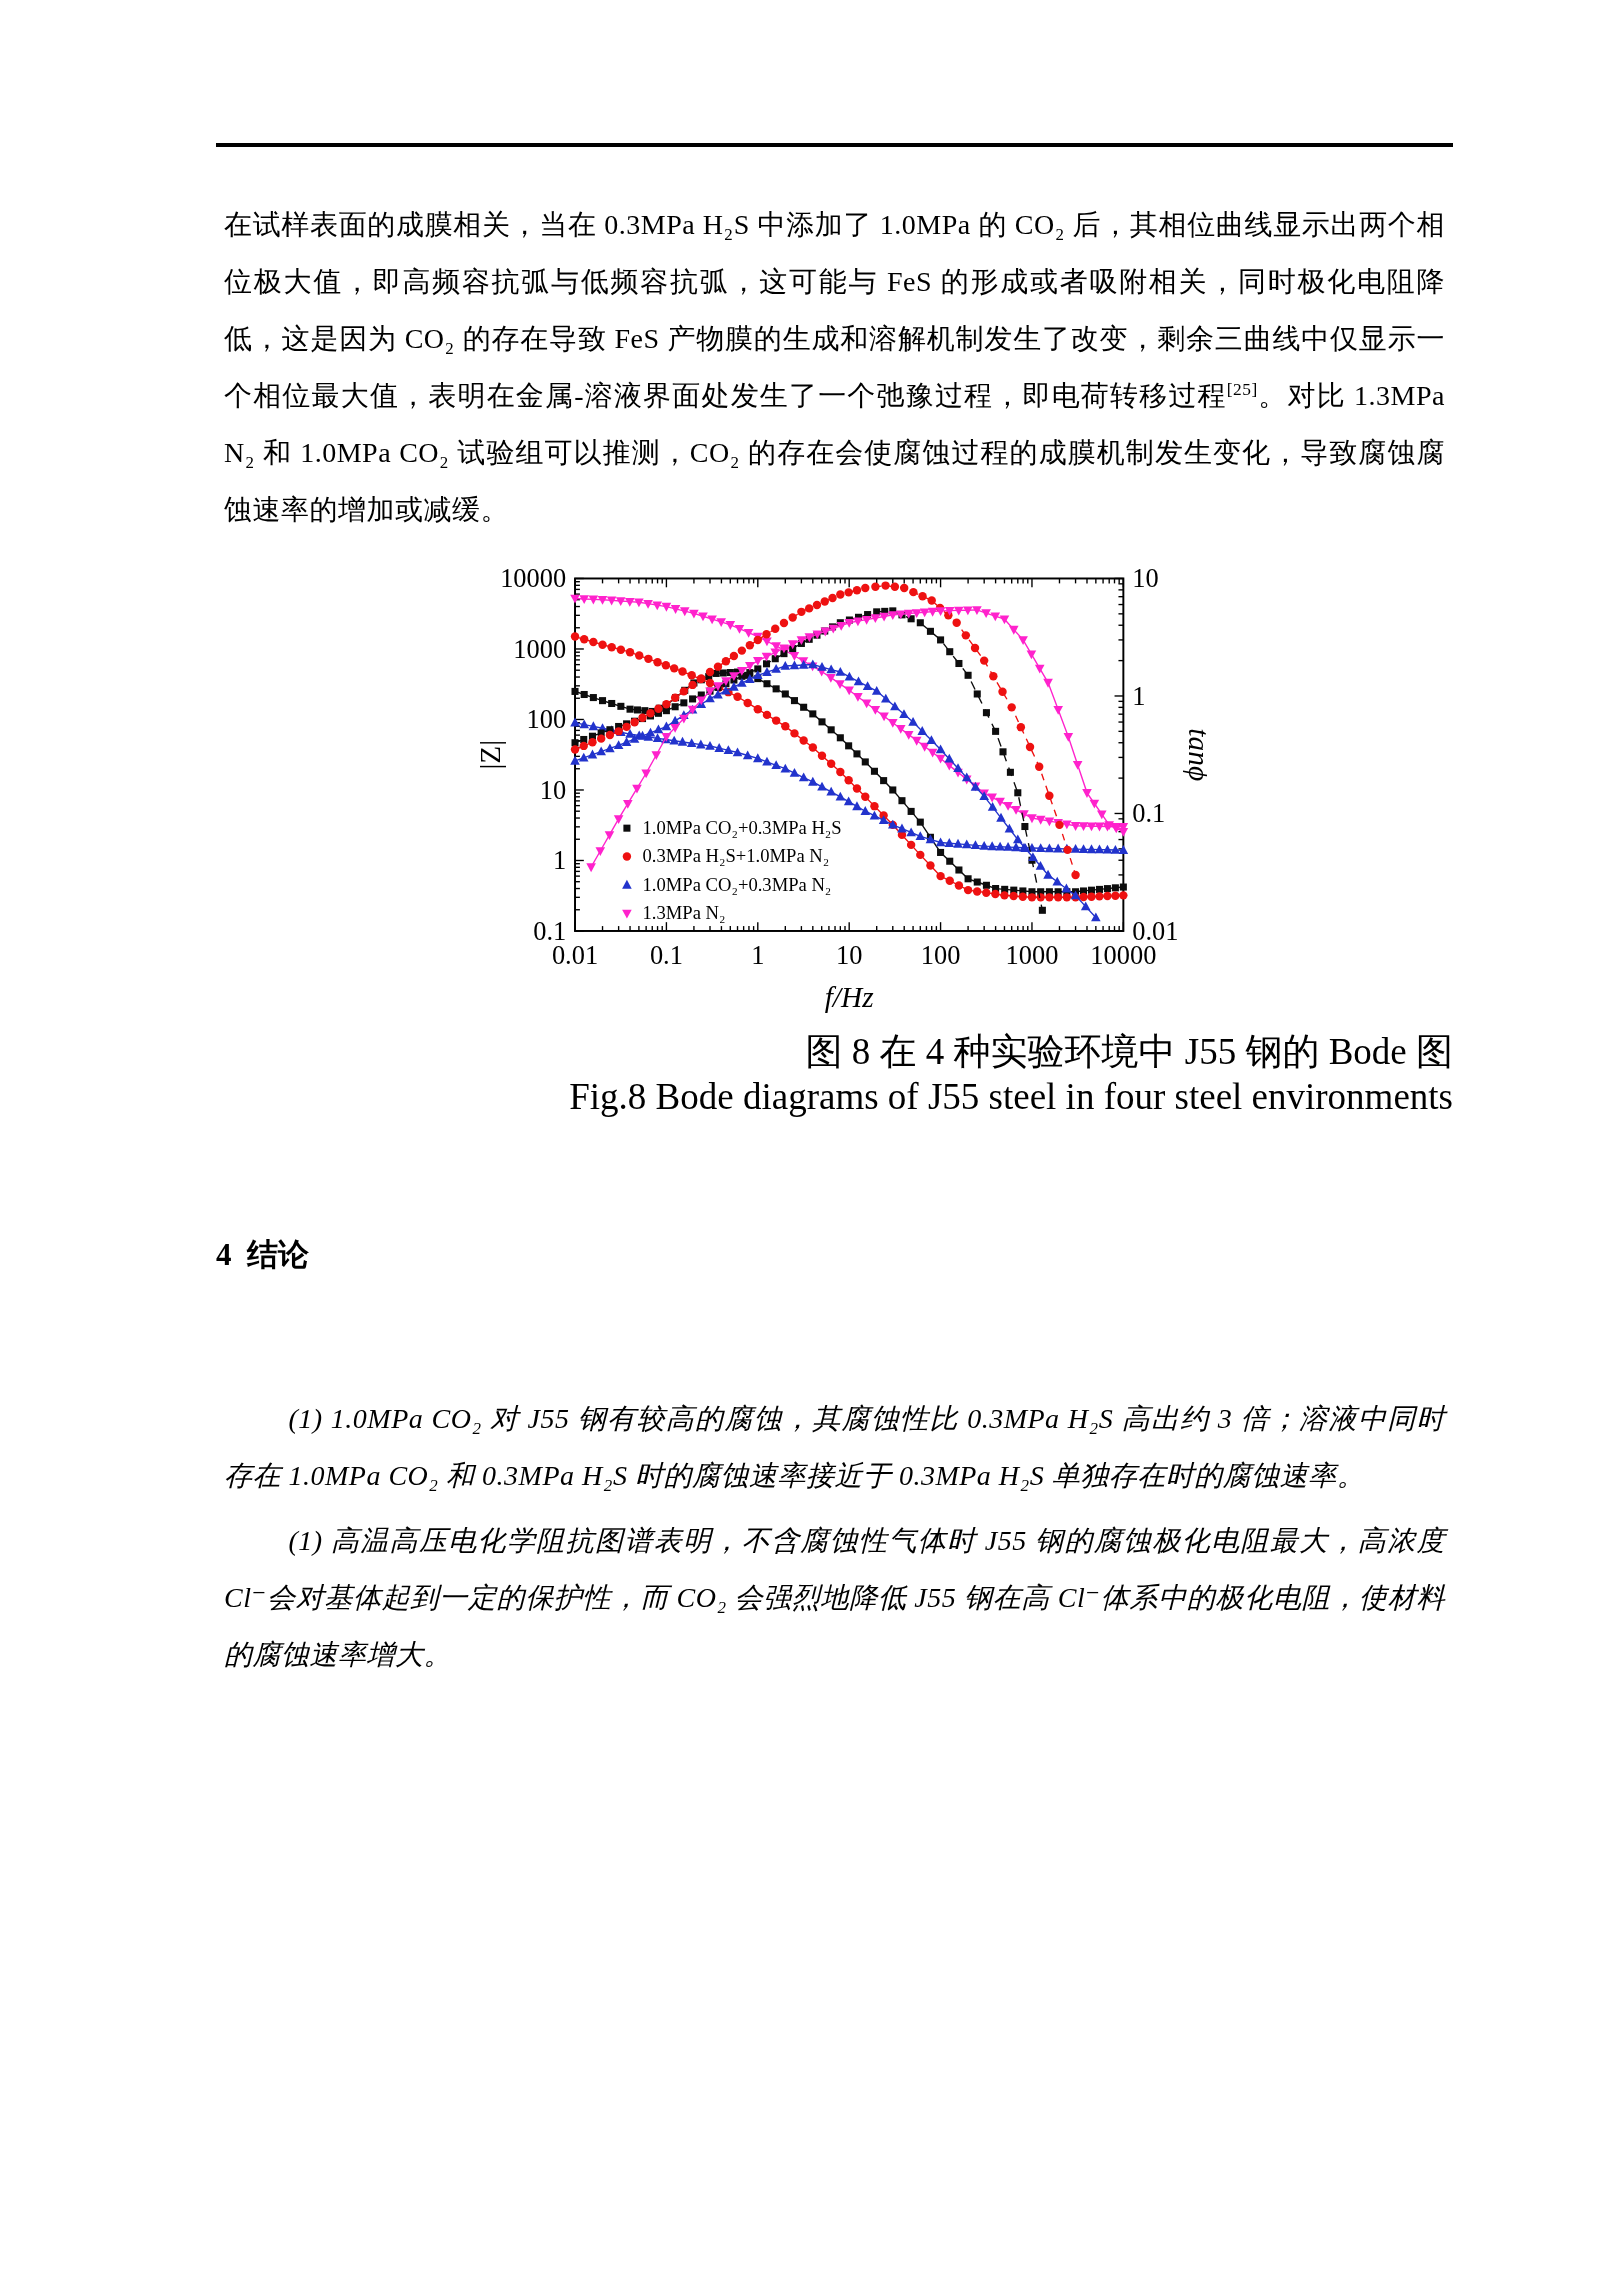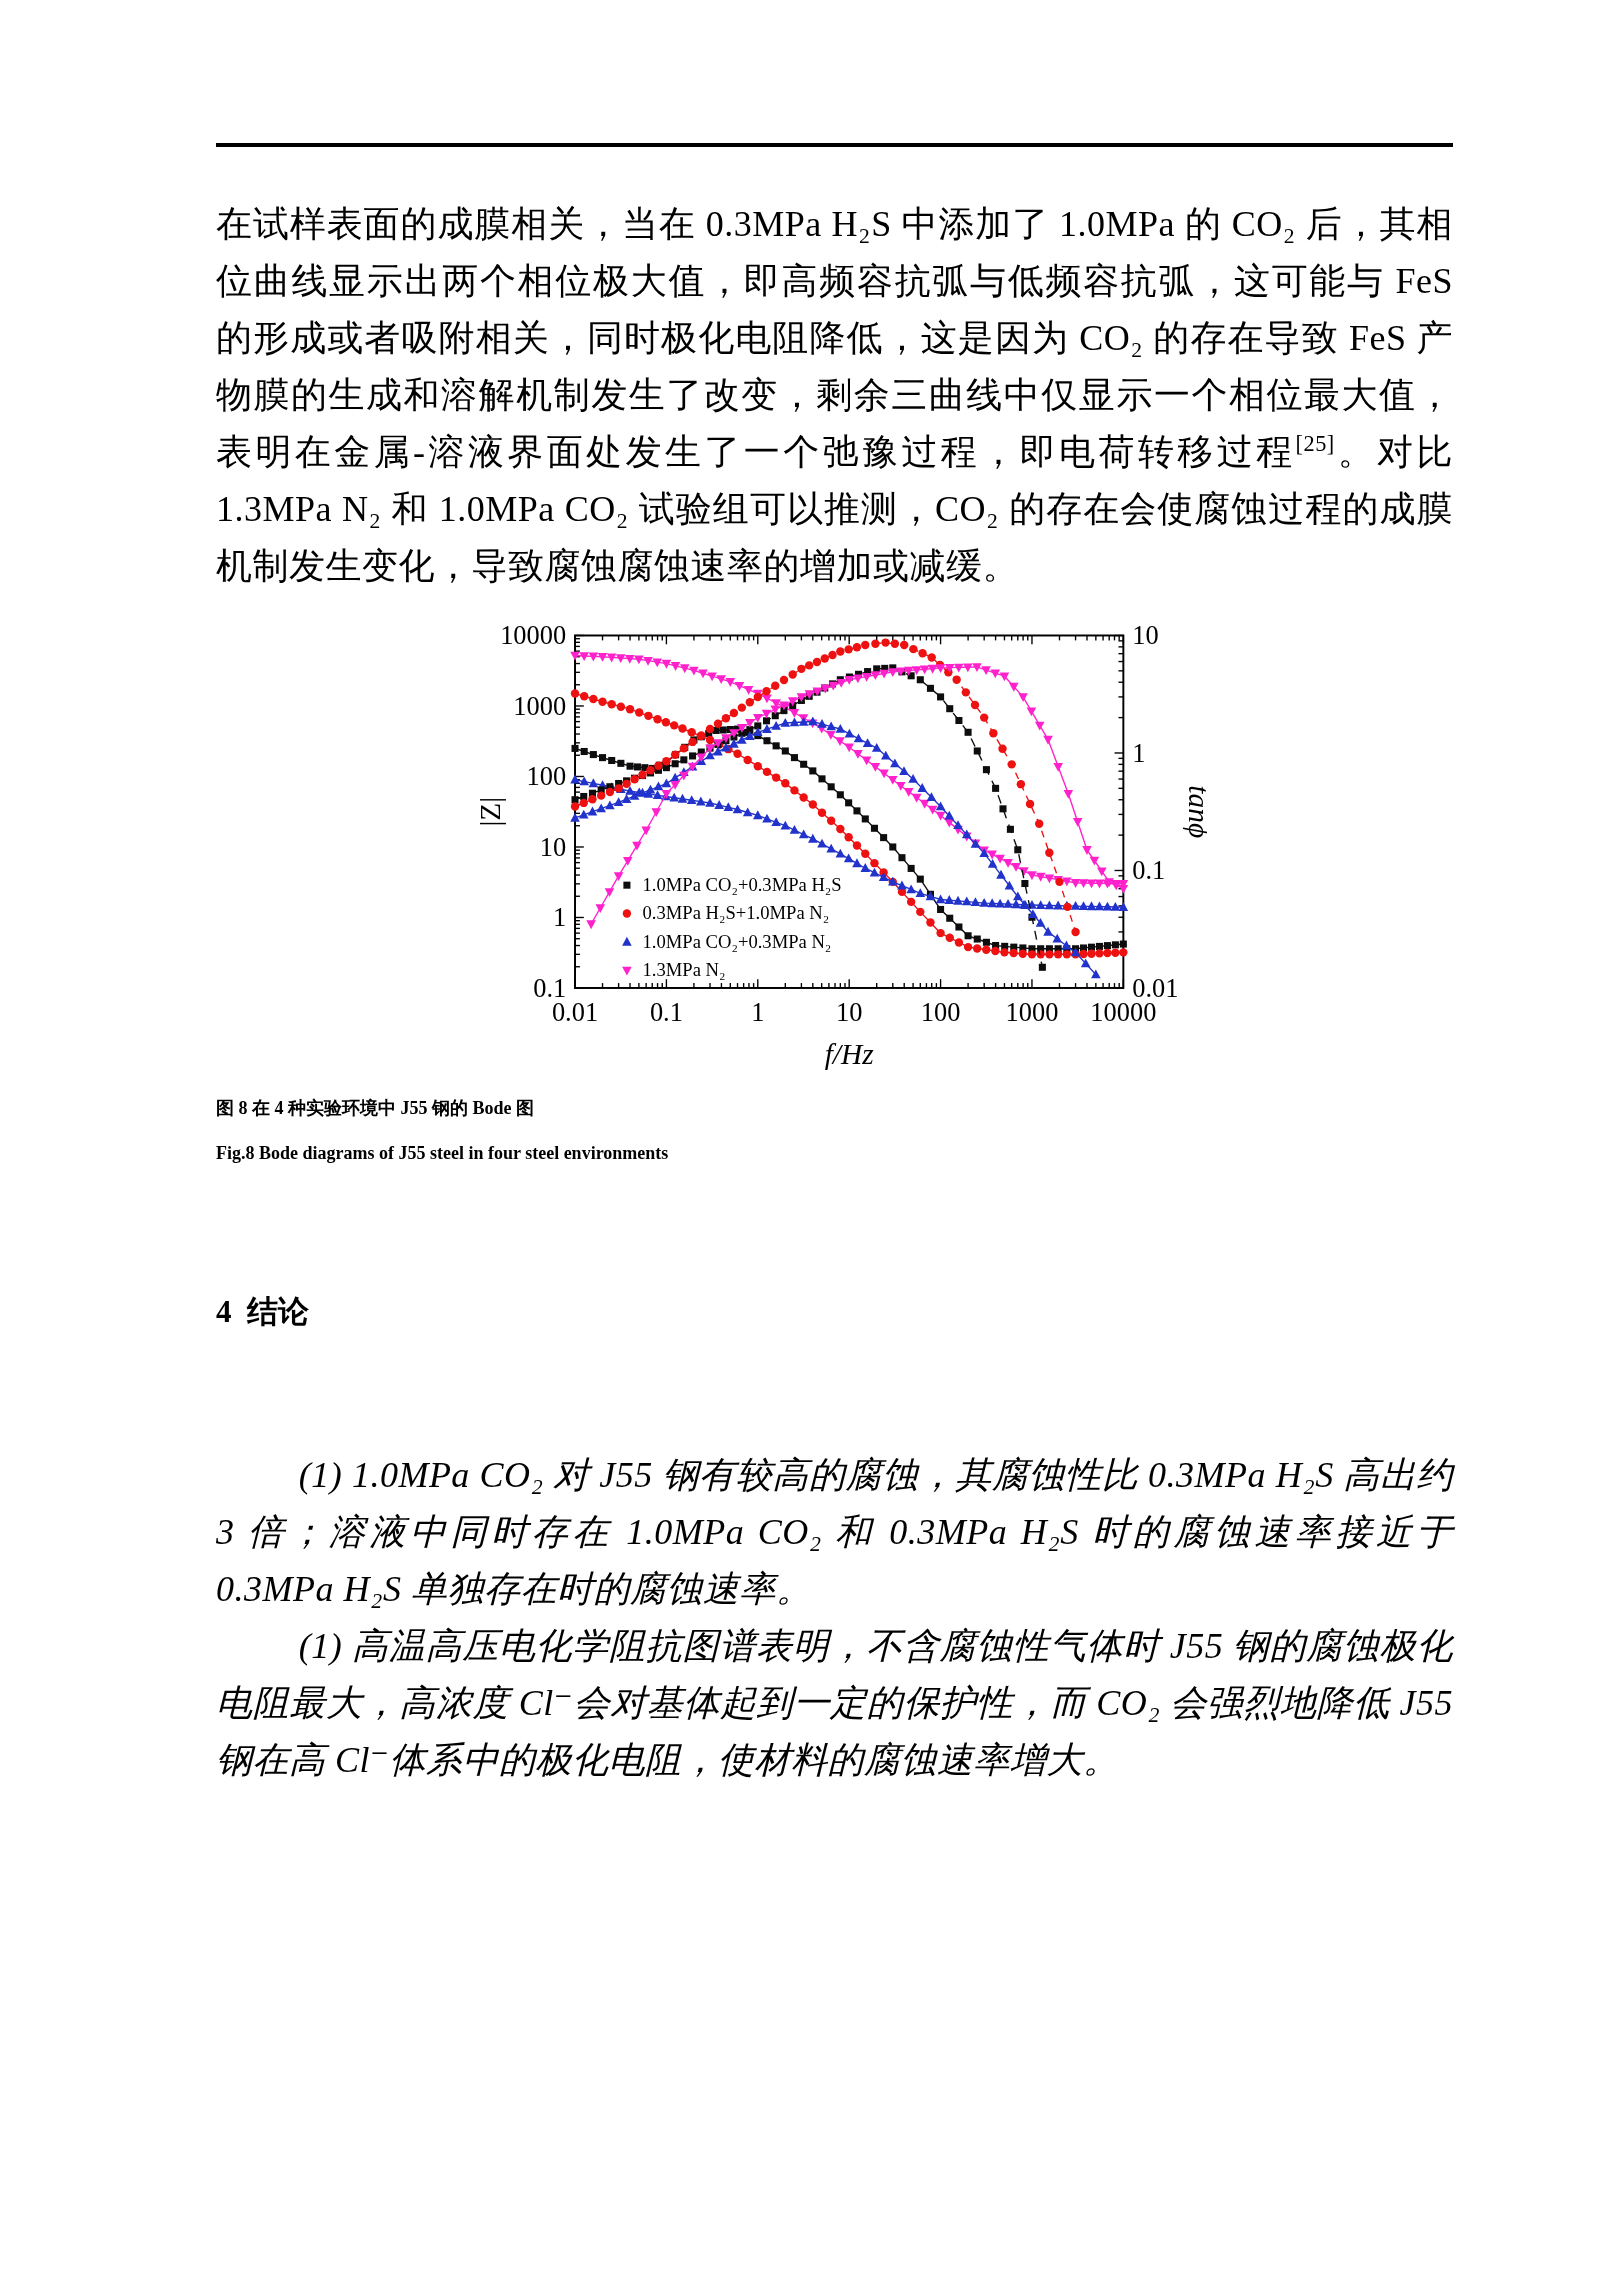--- a/index.html
+++ b/index.html
@@ -5,28 +5,28 @@
   html,body{margin:0;padding:0;}
   body{
     width:1621px;height:2293px;
     background:#ffffff;color:#000;
     font-family:"Liberation Serif","DejaVu Serif",serif;
     position:relative;overflow:hidden;
   }
   .content{padding:0 168px 0 216px;}
   .header-rule{height:3.9px;background:#000;margin-top:143px;}
   .body-par{
-    margin:0;font-size:36px;line-height:57px;
+    margin:8px;font-size:28px;line-height:57px;
     text-align:justify;letter-spacing:0.5px;
   }
   .first-par{margin-top:49px;}
   .body-par sup{font-size:0.62em;line-height:0;}
   .figure-block{margin-top:15.7px;}
   #chart-svg{display:block;margin:0 auto;}
-  .caption{font-size:18px;line-height:45px;text-align:left;font-weight:bold;}
+  .caption{font-size:37px;line-height:45px;text-align:right;}
   .caption-zh{margin-top:5.9px;}
   .section-heading{
     margin:116px 0 0 0;font-size:31px;font-weight:bold;
     white-space:pre;line-height:39px;
   }
   .conclusions{margin-top:116px;}
   .conclusions p{text-indent:2.3em;font-style:italic;}
 </style>
 </head>
 <body>

